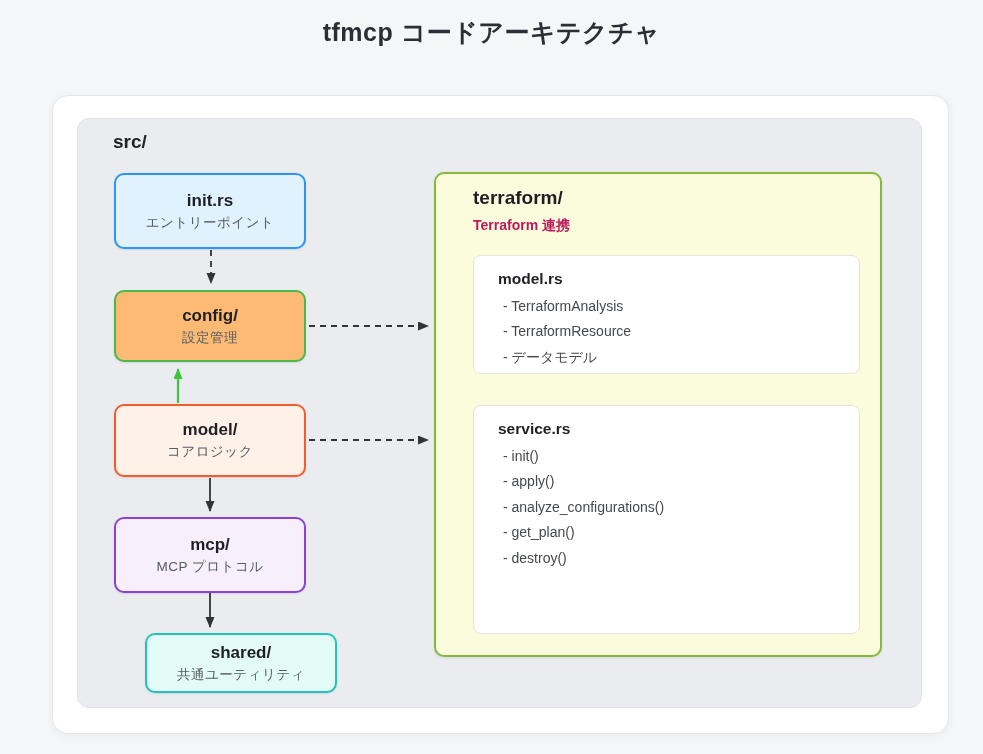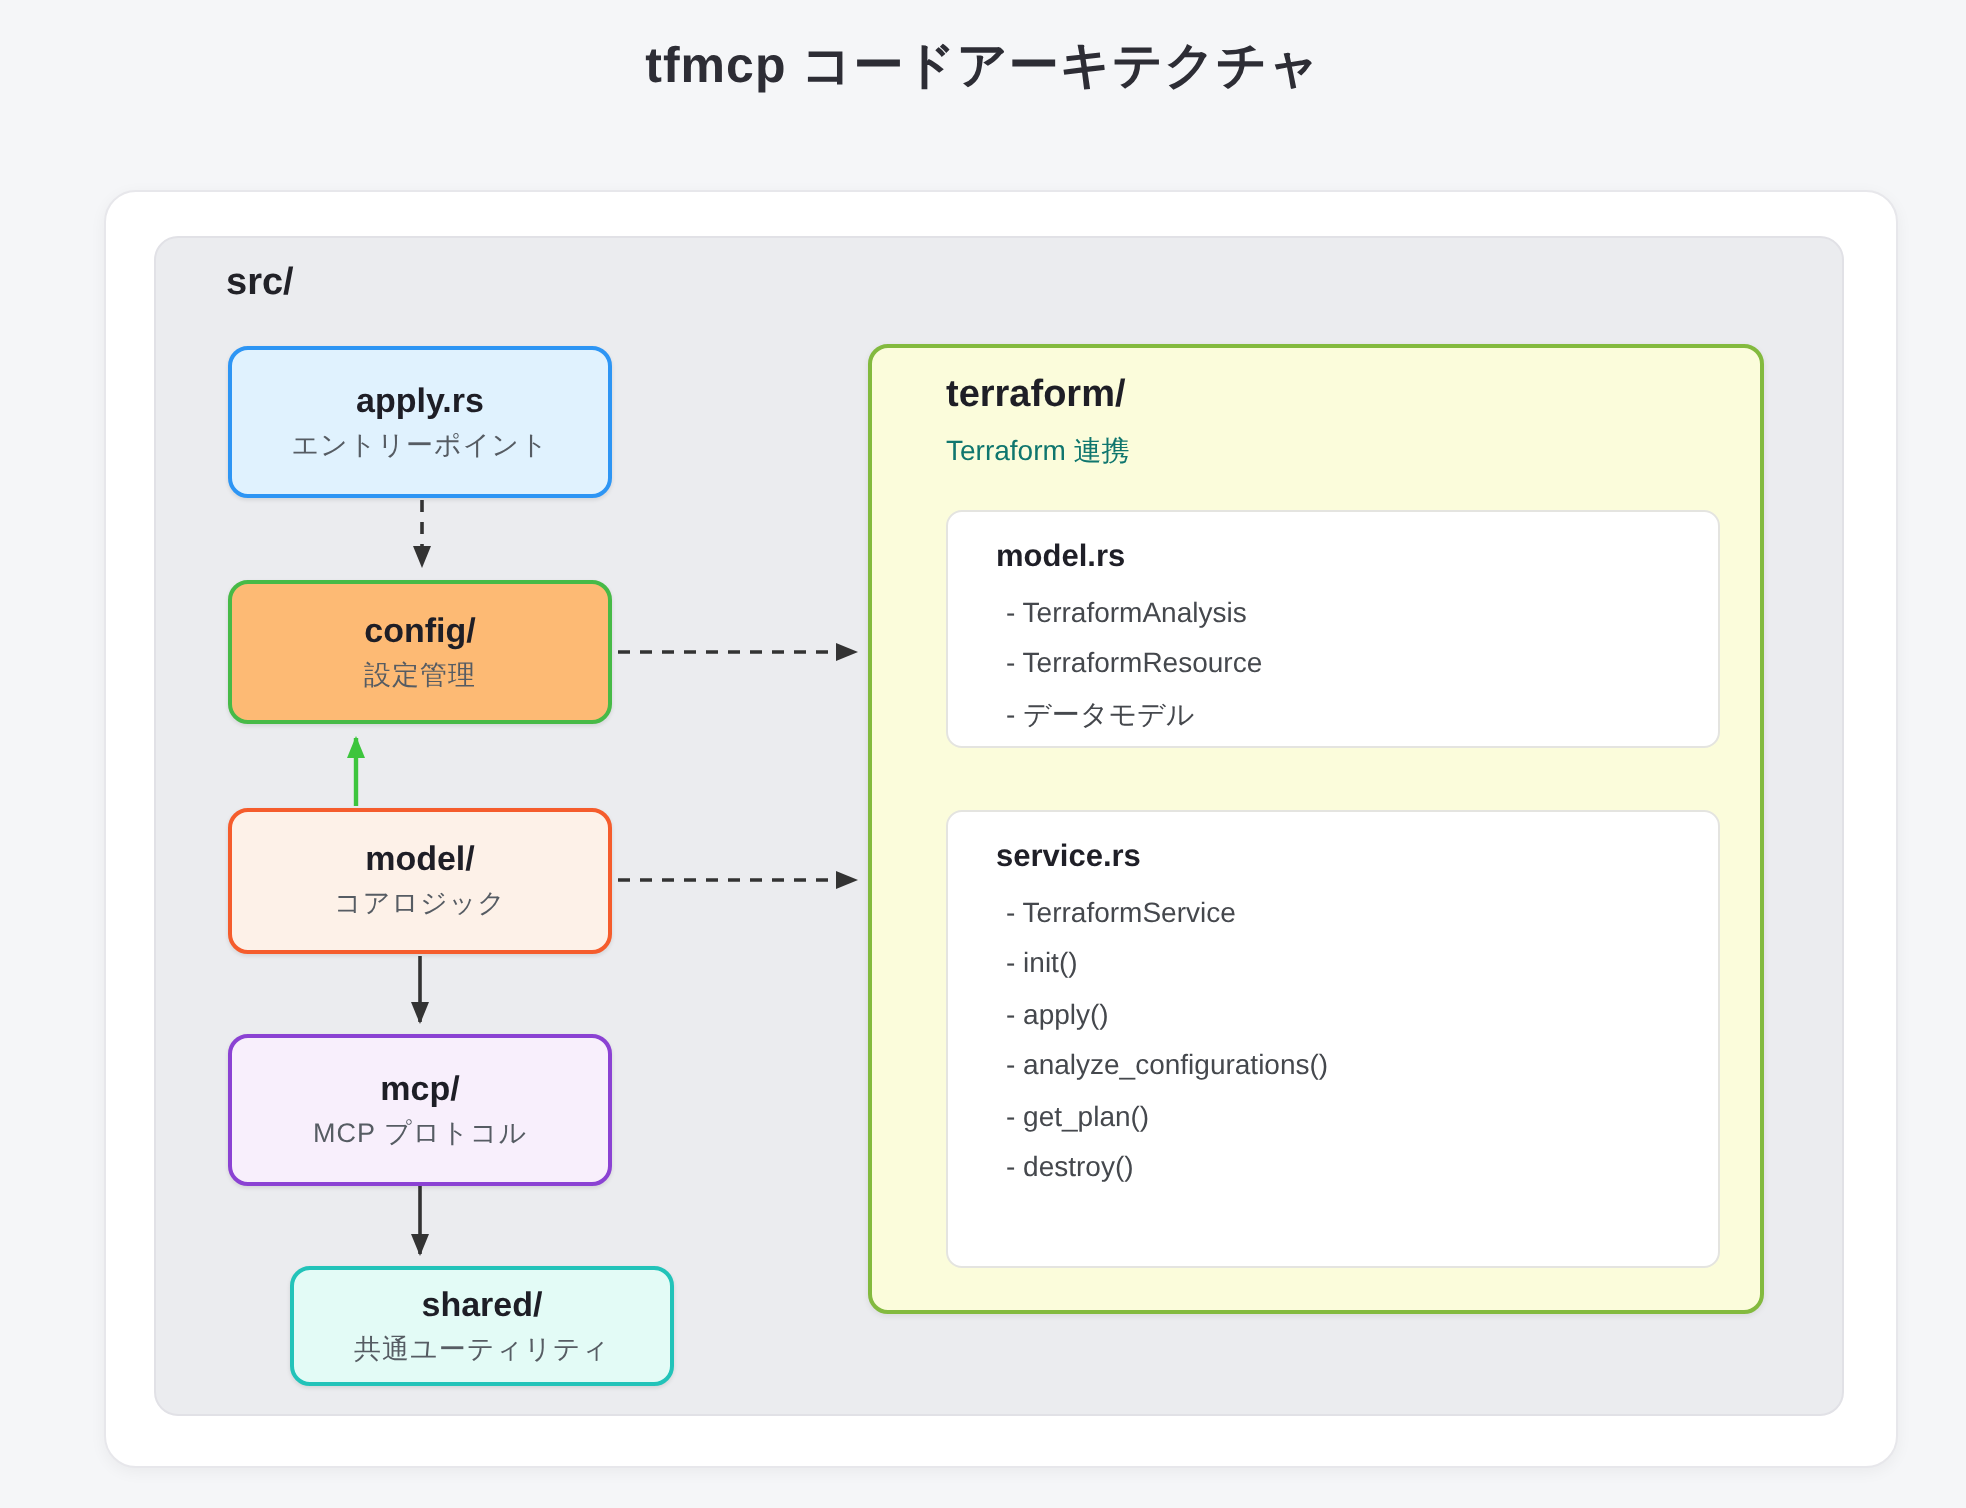--- a/index.html
+++ b/index.html
@@ -39,21 +39,21 @@
   #mod-shared { top:633px; height:60px; }
   .module-title { font-size:17px; font-weight:bold; color:#1e1e26; }
   .module-sub   { font-size:13.5px; color:#565c63; letter-spacing:.5px; }
 
   .tf-box {
     position:absolute; left:434px; top:172px; width:448px; height:485px;
     box-sizing:border-box; border:2.5px solid; border-radius:10px;
     box-shadow:0 1px 3px rgba(0,0,0,.08);
   }
   .tf-title    { position:absolute; left:37px; top:13px; font-size:19px; font-weight:bold; color:#1e1e26; }
-  .tf-subtitle { position:absolute; left:37px; top:43px; font-size:14px; color:#0f766e; }
+  .tf-subtitle { position:absolute; left:37px; top:43px; font-size:14px; color:#be185d;font-weight:bold; }
   .tf-card {
     position:absolute; left:37px; width:387px; box-sizing:border-box;
     background:#ffffff; border:1px solid #E4E4E0; border-radius:8px;
     padding:14px 24px;
   }
   #card-model   { top:81px;  height:119px; }
   #card-service { top:231px; height:229px; }
   .card-title { font-size:15.5px; font-weight:bold; color:#1f1f27; margin:0 0 6px 0; }
   .card-items { list-style:none; margin:5px; padding:0; }
   .card-items li { font-size:14px; color:#45484d; line-height:25.4px; white-space:pre; }
@@ -64,21 +64,21 @@
 <body>
 
 <div class="page-title">tfmcp コードアーキテクチャ</div>
 
 <div class="outer-card"></div>
 
 <div class="inner-panel"></div>
 <div class="src-label">src/</div>
 
 <div class="module" id="mod-main" style="border-color: rgb(45, 149, 244); background-color: rgb(224, 242, 254);">
-  <div class="module-title">apply.rs</div>
+  <div class="module-title">init.rs</div>
   <div class="module-sub">エントリーポイント</div>
 </div>
 
 <div class="module" id="mod-config" style="border-color: rgb(71, 186, 71); background-color: #fdba74;">
   <div class="module-title">config/</div>
   <div class="module-sub">設定管理</div>
 </div>
 
 <div class="module" id="mod-core" style="border-color: rgb(245, 92, 44); background-color: rgb(253, 241, 232);">
   <div class="module-title">model/</div>
@@ -104,21 +104,20 @@
     <ul class="card-items">
       <li>- TerraformAnalysis</li>
       <li>- TerraformResource</li>
       <li>- データモデル</li>
     </ul>
   </div>
 
   <div class="tf-card" id="card-service">
     <div class="card-title">service.rs</div>
     <ul class="card-items">
-      <li>- TerraformService</li>
       <li>- init()</li>
       <li>- apply()</li>
       <li>- analyze_configurations()</li>
       <li>- get_plan()</li>
       <li>- destroy()</li>
     </ul>
   </div>
 </div>
 
 <svg class="edge-layer" width="983" height="754" viewBox="0 0 983 754">

